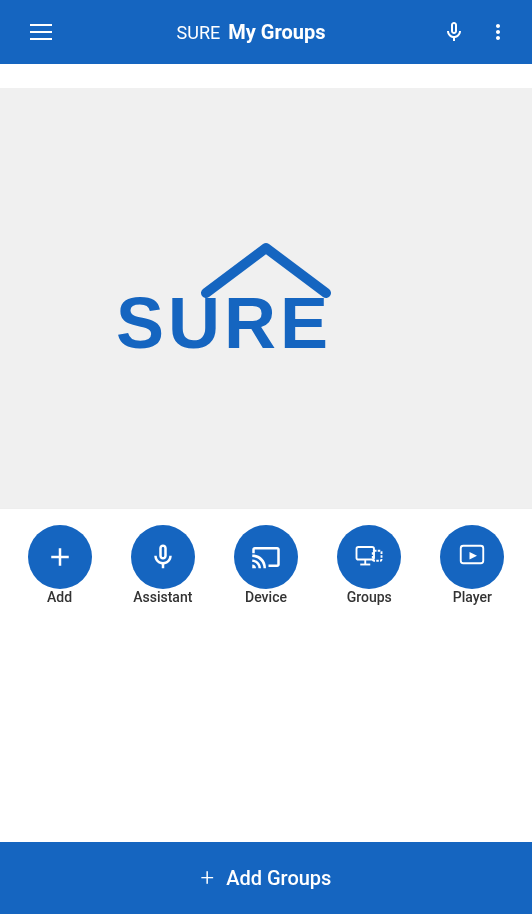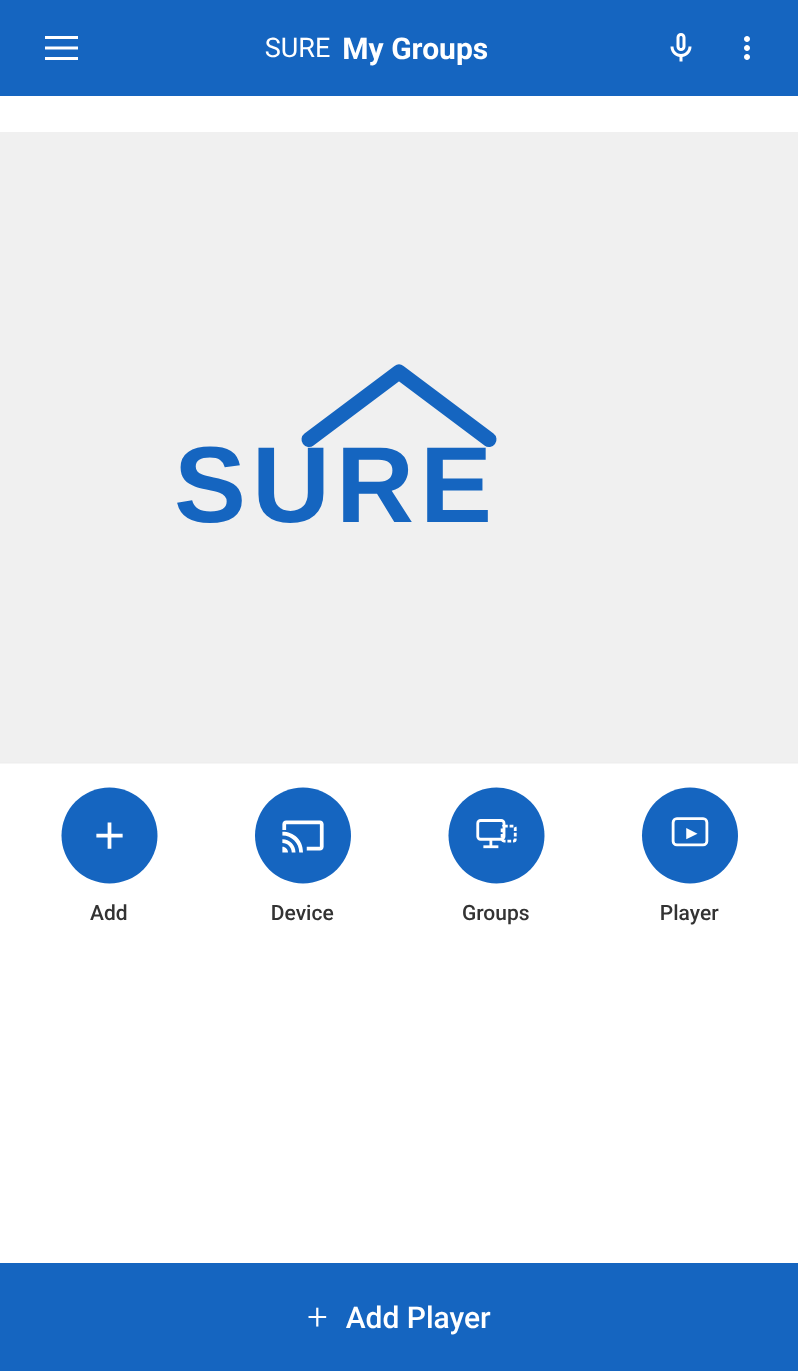--- a/index.html
+++ b/index.html
@@ -111,21 +111,21 @@
       display: flex;
       align-items: flex-start;
       justify-content: space-around;
       border-top: 1px solid #eeeeee;
     }
 
     .action-item {
       display: flex;
       flex-direction: column;
       align-items: center;
-      gap: 12px;
+      gap: 0;
       cursor: pointer;
       flex: 1;
     }
 
     .action-circle {
       width: 64px;
       height: 64px;
       border-radius: 50%;
       background: #1565C0;
       display: flex;
@@ -228,20 +228,28 @@
 
   <div class="action-item">
     <div class="action-circle">
       <svg viewBox="0 0 24 24" fill="white">
         <path d="M19 13H13v6h-2v-6H5v-2h6V5h2v6h6v2z"></path>
       </svg>
     </div>
     <span class="action-label">Add</span>
   </div>
 
+  <div class="action-item">
+    <div class="action-circle">
+      <svg viewBox="0 0 24 24" fill="white">
+        <path d="M12 14c1.66 0 3-1.34 3-3V5c0-1.66-1.34-3-3-3S9 3.34 9 5v6c0 1.66 1.34 3 3 3zm-1-9c0-.55.45-1 1-1s1 .45 1 1v6c0 .55-.45 1-1 1s-1-.45-1-1V5zm6 6c0 2.76-2.24 5-5 5s-5-2.24-5-5H5c0 3.53 2.61 6.43 6 6.92V21h2v-3.08c3.39-.49 6-3.39 6-6.92h-2z"></path>
+      </svg>
+    </div>
+    <span class="action-label">Assistant</span>
+  </div>
 
   <div class="action-item">
     <div class="action-circle">
       <svg viewBox="0 0 24 24" fill="white">
         <path d="M1 18v3h3c0-1.66-1.34-3-3-3zm0-4v2c2.76 0 5 2.24 5 5h2c0-3.87-3.13-7-7-7zm0-4v2c4.97 0 9 4.03 9 9h2C12 14.14 7.03 10 1 10zm20-6H3c-1.1 0-2 .9-2 2v3h2V6h18v12h-7v2h7c1.1 0 2-.9 2-2V6c0-1.1-.9-2-2-2z"></path>
       </svg>
     </div>
     <span class="action-label">Device</span>
   </div>
 
@@ -266,14 +274,14 @@
     </div>
     <span class="action-label">Player</span>
   </div>
 
 </div>
 
 <div class="content-area"></div>
 
 <div class="add-device-bar">
   <span class="add-device-plus">+</span>
-  <span class="add-device-label">Add Player</span>
+  <span class="add-device-label">Add Groups</span>
 </div>
 
 </body></html>

